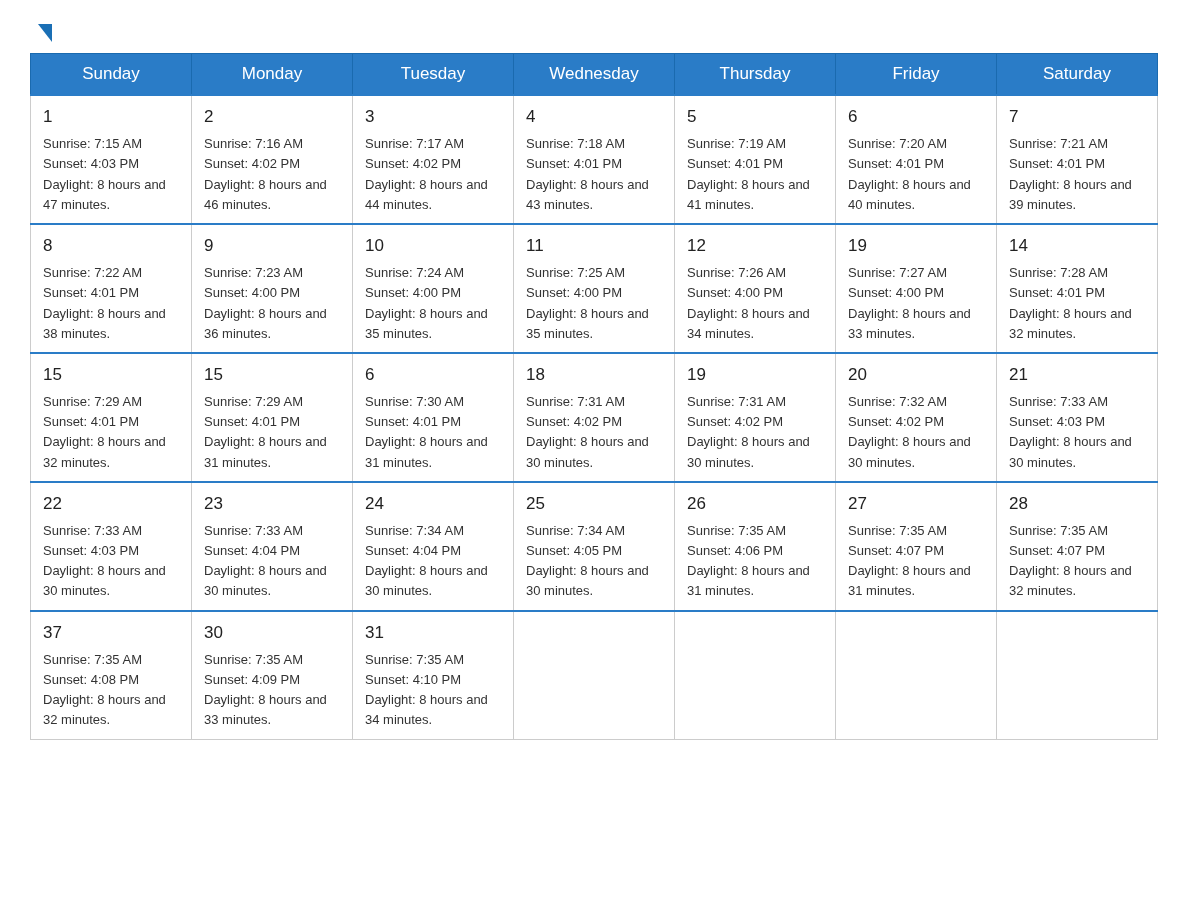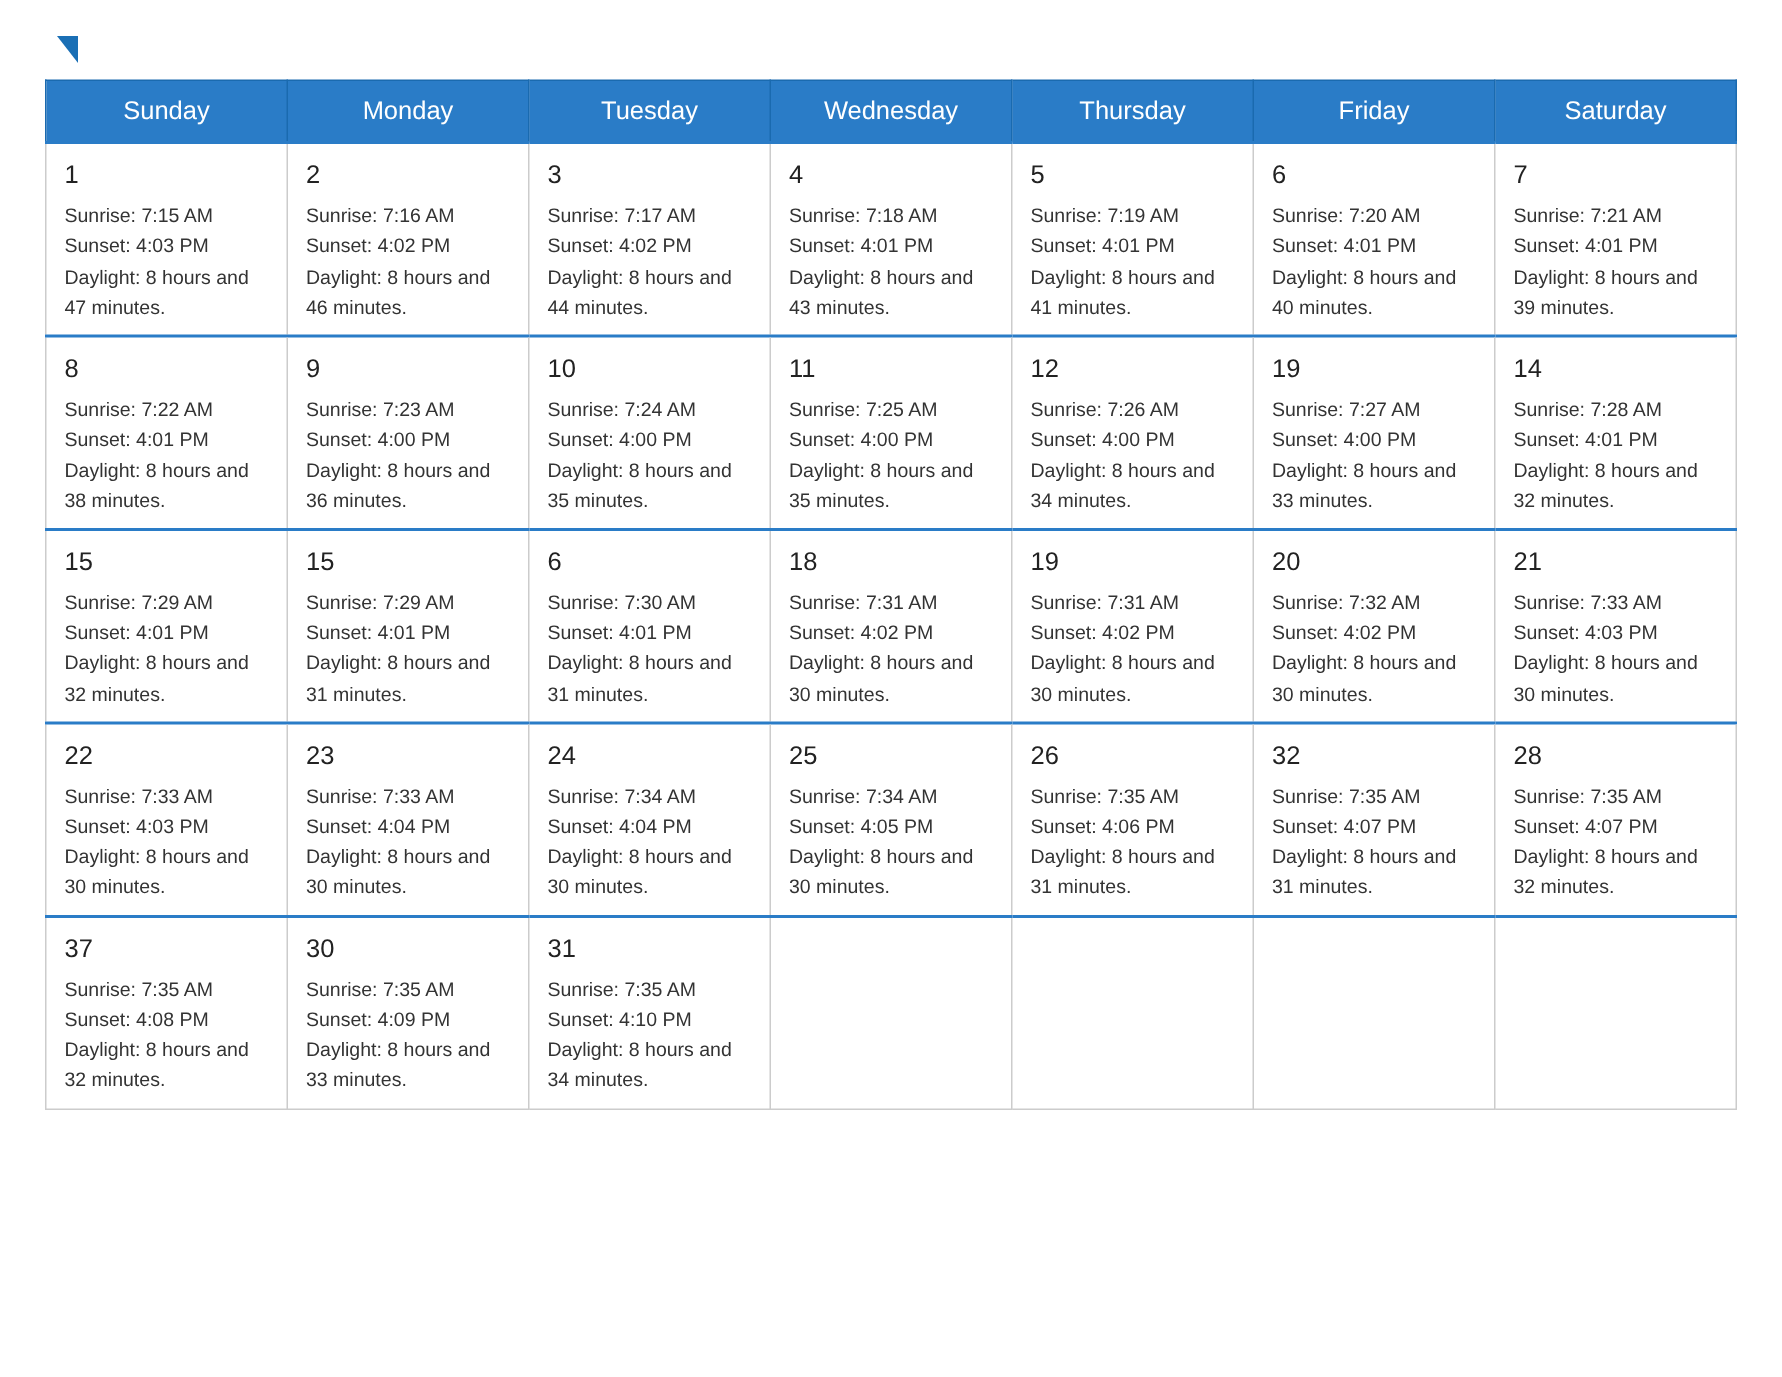--- a/index.html
+++ b/index.html
@@ -153,21 +153,21 @@
         <td><span class="day-number">19</span><span class="day-info">Sunrise: 7:31 AM<br>Sunset: 4:02 PM<br>Daylight: 8 hours and 30 minutes.</span></td>
         <td><span class="day-number">20</span><span class="day-info">Sunrise: 7:32 AM<br>Sunset: 4:02 PM<br>Daylight: 8 hours and 30 minutes.</span></td>
         <td><span class="day-number">21</span><span class="day-info">Sunrise: 7:33 AM<br>Sunset: 4:03 PM<br>Daylight: 8 hours and 30 minutes.</span></td>
       </tr>
       <tr>
         <td><span class="day-number">22</span><span class="day-info">Sunrise: 7:33 AM<br>Sunset: 4:03 PM<br>Daylight: 8 hours and 30 minutes.</span></td>
         <td><span class="day-number">23</span><span class="day-info">Sunrise: 7:33 AM<br>Sunset: 4:04 PM<br>Daylight: 8 hours and 30 minutes.</span></td>
         <td><span class="day-number">24</span><span class="day-info">Sunrise: 7:34 AM<br>Sunset: 4:04 PM<br>Daylight: 8 hours and 30 minutes.</span></td>
         <td><span class="day-number">25</span><span class="day-info">Sunrise: 7:34 AM<br>Sunset: 4:05 PM<br>Daylight: 8 hours and 30 minutes.</span></td>
         <td><span class="day-number">26</span><span class="day-info">Sunrise: 7:35 AM<br>Sunset: 4:06 PM<br>Daylight: 8 hours and 31 minutes.</span></td>
-        <td><span class="day-number">32</span><span class="day-info">Sunrise: 7:35 AM<br>Sunset: 4:07 PM<br>Daylight: 8 hours and 31 minutes.</span></td>
+        <td><span class="day-number">27</span><span class="day-info">Sunrise: 7:35 AM<br>Sunset: 4:07 PM<br>Daylight: 8 hours and 31 minutes.</span></td>
         <td><span class="day-number">28</span><span class="day-info">Sunrise: 7:35 AM<br>Sunset: 4:07 PM<br>Daylight: 8 hours and 32 minutes.</span></td>
       </tr>
       <tr>
         <td><span class="day-number">37</span><span class="day-info">Sunrise: 7:35 AM<br>Sunset: 4:08 PM<br>Daylight: 8 hours and 32 minutes.</span></td>
         <td><span class="day-number">30</span><span class="day-info">Sunrise: 7:35 AM<br>Sunset: 4:09 PM<br>Daylight: 8 hours and 33 minutes.</span></td>
         <td><span class="day-number">31</span><span class="day-info">Sunrise: 7:35 AM<br>Sunset: 4:10 PM<br>Daylight: 8 hours and 34 minutes.</span></td>
         <td></td>
         <td></td>
         <td></td>
         <td></td>

